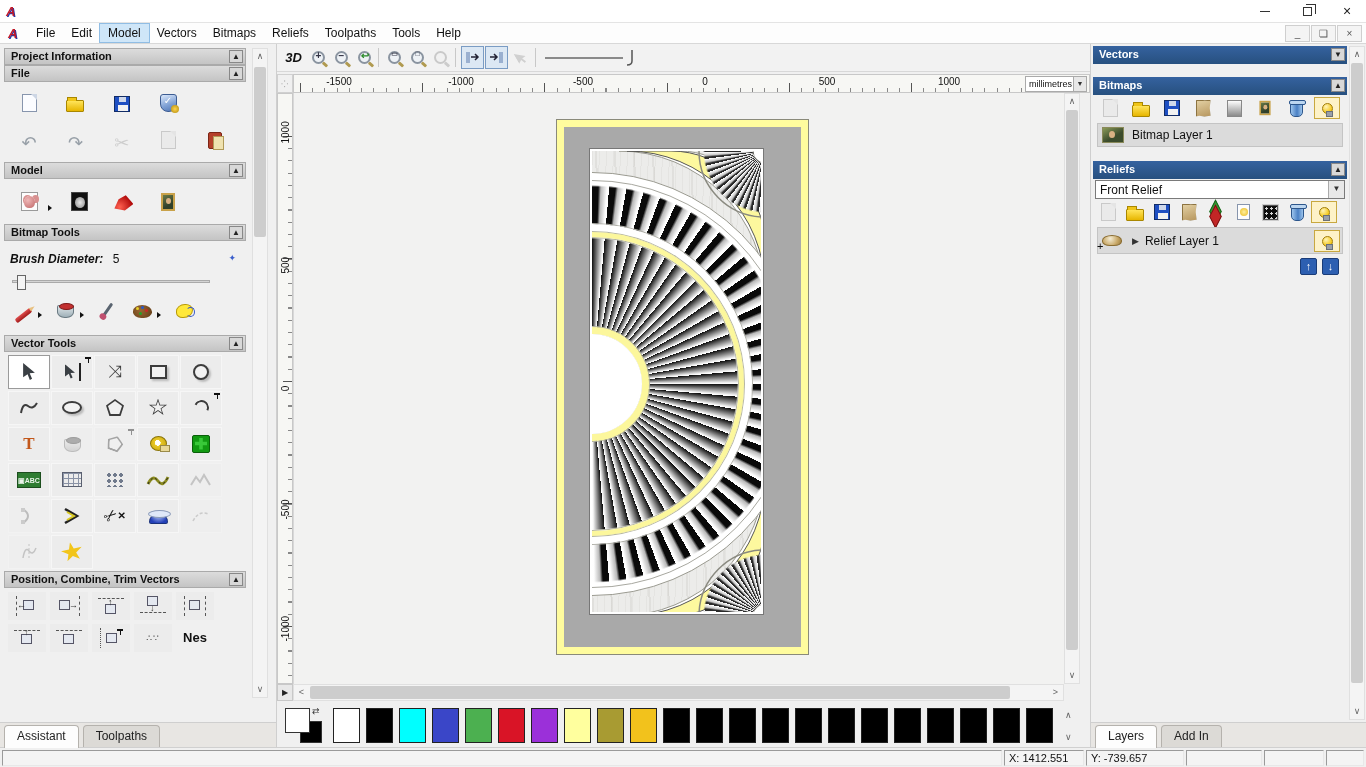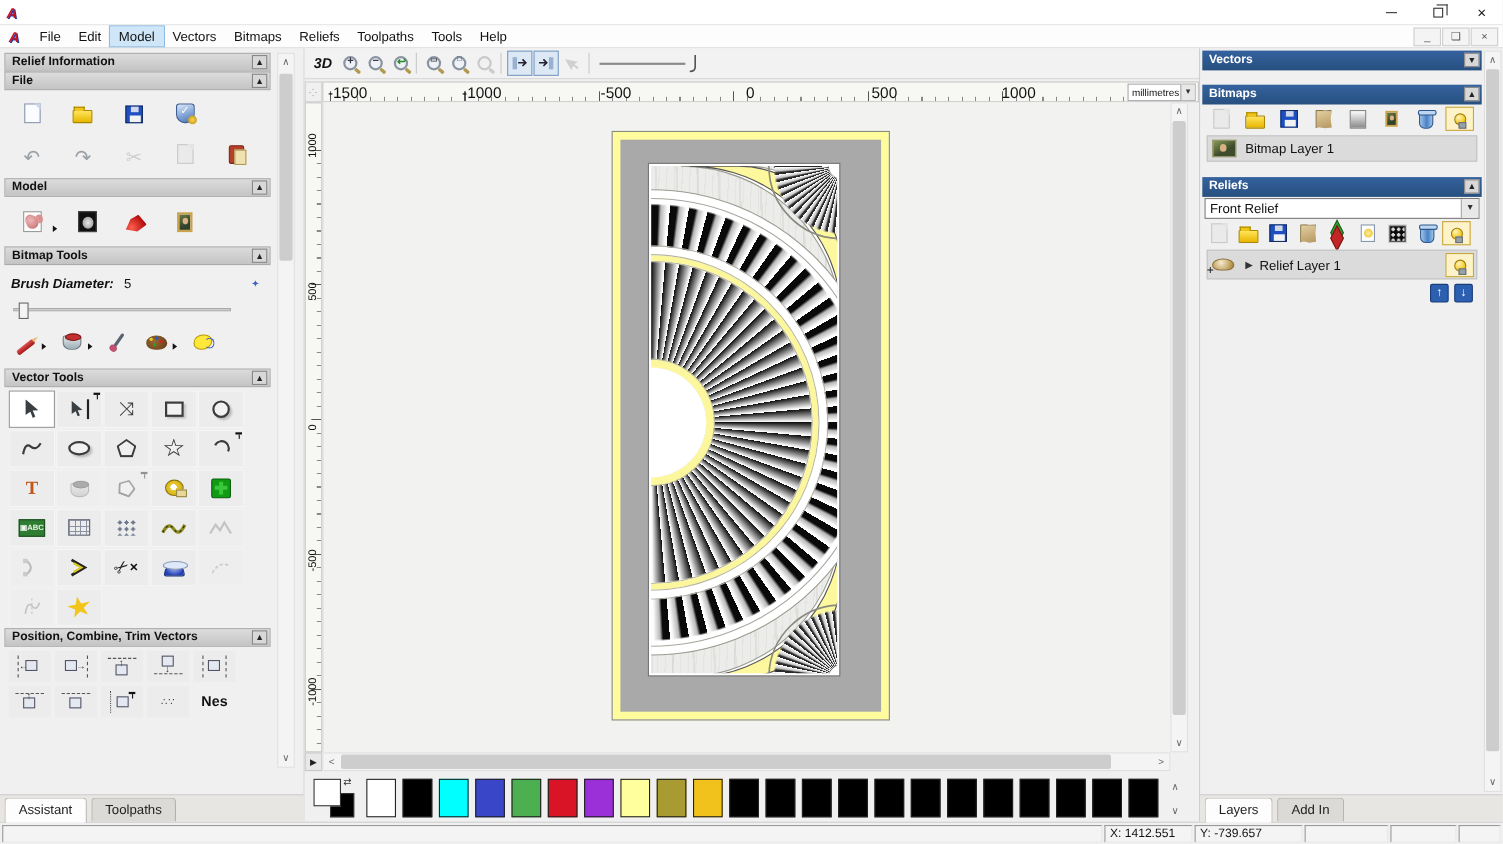--- a/index.html
+++ b/index.html
@@ -155,21 +155,21 @@
   .threeD { font-size:13px; font-weight:bold; color:#111; font-style:italic; }
 
   
   #ruler-corner { position:absolute; left:0; top:30px; width:16px; height:19px; background:#f0f0f0; border:1px solid #d0d0d0; }
   #ruler-corner:after { content:"⁘"; color:#999; font-size:9px; position:absolute; left:3px; top:2px; }
   #ruler-top { position:absolute; left:16px; top:30px; width:797px; height:19px; background:#f7f7f4; border:1px solid #c8c8c8;
      background-image:
        repeating-linear-gradient(90deg, #555 0 1px, transparent 1px 122.2px),
        repeating-linear-gradient(90deg, #888 0 1px, transparent 1px 12.22px);
      background-size:100% 9px,100% 4px; background-position:6px bottom,6px bottom; background-repeat:no-repeat; }
-  .htick { position:absolute; top:1px; transform:translateX(-50%); font-size:14px; color:#111; }
+  .htick { position:absolute; top:1px; transform:translateX(-50%); font-size:10px; color:#111;margin-left:23px; }
   #ruler-units { position:absolute; right:2px; top:1px; height:16px; background:#fff; border:1px solid #aaa; font-size:9px; padding:2px 14px 0 3px; color:#111; }
   #ruler-units .dd { position:absolute; right:0; top:0; width:13px; height:14px; background:#e8e8e8; border-left:1px solid #aaa; font-size:7px; text-align:center; line-height:14px; color:#333; }
   #ruler-left { position:absolute; left:0; top:49px; width:16px; height:591px; background:#f7f7f4; border:1px solid #c8c8c8;
      background-image:
        repeating-linear-gradient(#555 0 1px, transparent 1px 122.5px),
        repeating-linear-gradient(#888 0 1px, transparent 1px 12.25px);
      background-size:9px 100%,4px 100%; background-position:right 42px,right 42px; background-repeat:no-repeat; }
   .vtick { position:absolute; left:-1px; transform:rotate(-90deg); transform-origin:center; font-size:10px; color:#111; width:16px; text-align:center; }
 
   
@@ -274,21 +274,21 @@
   <div class="mdibtn" id="mdi-rest">❏</div>
   <div class="mdibtn" id="mdi-close">×</div>
 </div>
 
 <div id="main">
 
   <div id="left-panel">
     <div id="left-content">
 
       <div class="sec-hdr" style="margin-top:4px;">
-        <span>Relief Information</span>
+        <span>Project Information</span>
         <span class="collapse">▲</span>
       </div>
 
       <div class="sec-hdr">
         <span>File</span>
         <span class="collapse">▲</span>
       </div>
       <div style="padding:6px 0 4px 12px;">
         <span class="bigbtn">
             <span class="ic page"></span>

